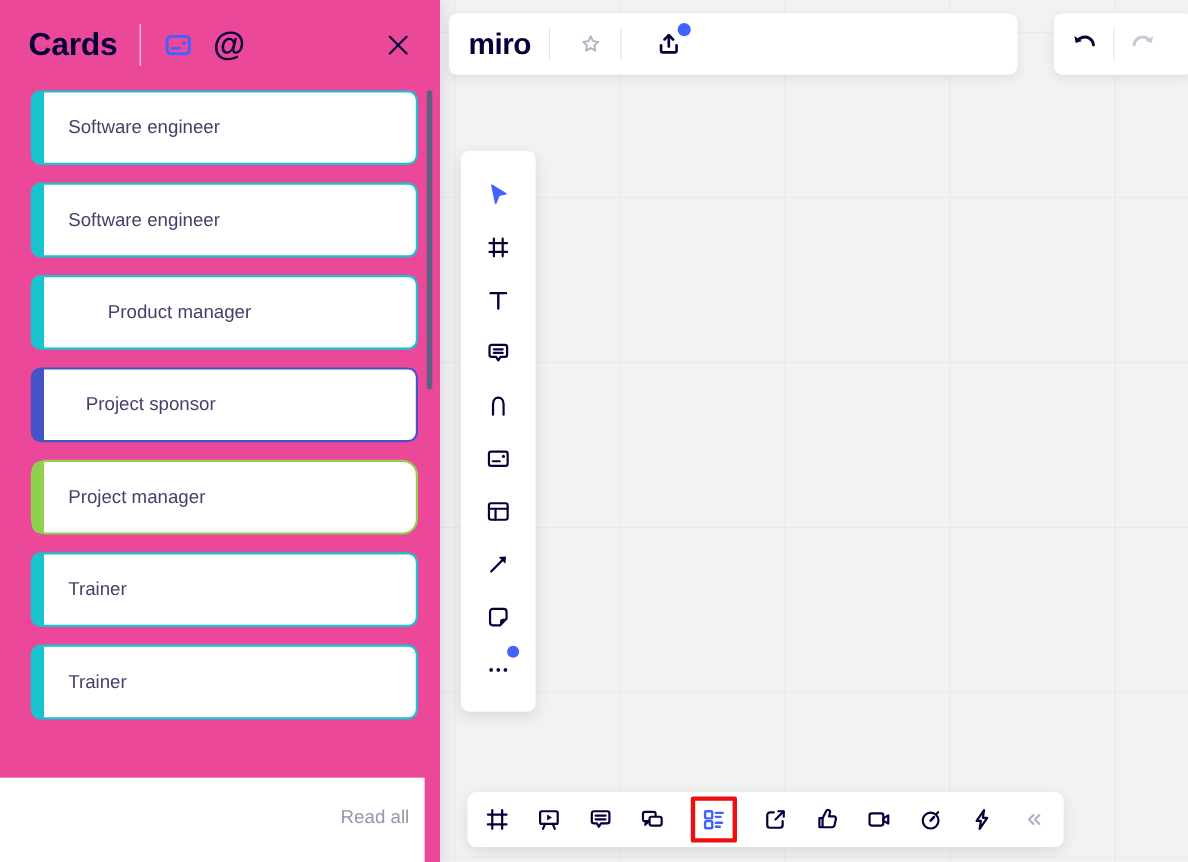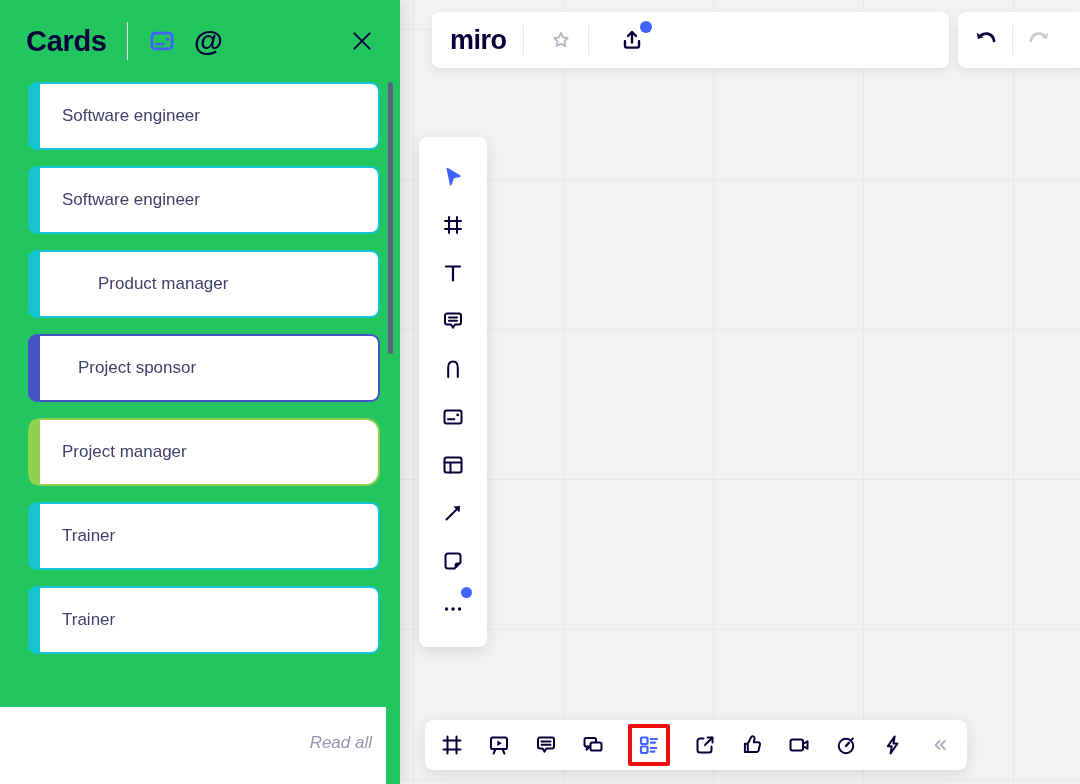--- a/index.html
+++ b/index.html
@@ -21,50 +21,50 @@
   svg.ic { stroke:#050038; fill:none; stroke-width:2; stroke-linecap:round; stroke-linejoin:round; display:block; }
   svg.ic .fill { fill:#050038; stroke:none; }
   svg.ic.blue { stroke:#4262ff; }
   svg.ic.blue .fill { fill:#4262ff; }
   svg.ic.greyed { stroke:#b2b2c4; }
   svg.ic .bluefill { fill:#4262ff; stroke:#4262ff; stroke-width:1.4; }
 
   
   .panel {
     position:absolute; left:0; top:0; width:400px; height:784px;
-    background:#22c55e; z-index:10;
+    background:#ec4899; z-index:10;
     box-shadow:4px 0 14px rgba(0,0,0,0.10);
   }
   .panel-header { display:flex; align-items:center; height:76px; padding:6px 20px 0 26px; }
   .panel-title { font-size:29px; font-weight:700; color:#050038; letter-spacing:-0.3px; }
   .hdr-divider { width:1px; height:38px; background:#e4e4ec; margin:0 18px 0 20px; }
   .hdr-icon { margin-right:16px; cursor:pointer; display:flex; align-items:center; }
   .mention { font-size:30px; font-weight:600; color:#050038; line-height:1; margin-right:8px; }
   .close-btn { margin-left:auto; background:none; border:none; cursor:pointer; padding:4px; }
 
   .cards-list { position:absolute; left:0; top:82px; bottom:0; width:388px; padding:0 8px 0 28px; overflow:hidden; }
   .card {
     position:relative; width:352px; height:68px; margin-bottom:16px;
     background:#fff; border:2px solid #eab308; border-radius:9px;
     display:flex; align-items:center; cursor:grab;
   }
   .card .bar { position:absolute; left:-1px; top:-1px; bottom:-1px; width:11px; background:#17c4cf; border-radius:8px 0 0 8px; }
   .card-label { margin-left:32px; font-size:17px; color:#41416b; }
 
   .panel-footer {
     position:absolute; left:0; bottom:0; width:386px; height:77px; background:#fff;
-    display:flex; justify-content:flex-end; padding:26px 14px 4px 0; z-index:3;font-style:italic;
+    display:flex; justify-content:flex-end; padding:26px 14px 4px 0; z-index:3;
   }
   .read-all { font-size:17px; color:#9595ac; cursor:pointer; }
 
   .scroll-thumb { position:absolute; right:7px; top:82px; width:5px; height:272px; background:#5f5f82; border-radius:3px; z-index:4; cursor:pointer; }
 
   
   .topbar {
-    position:absolute; left:432px; top:12px; width:517px; height:56px;
+    position:absolute; left:408px; top:12px; width:517px; height:56px;
     background:#fff; border-radius:8px; z-index:20;
     box-shadow:0 3px 10px rgba(0,0,0,0.07);
     display:flex; align-items:center; padding:0 16px 0 18px;
   }
   .logo { font-size:27px; font-weight:800; color:#050038; letter-spacing:-0.5px; }
   .tb-divider { width:1px; height:30px; background:#e4e4ec; margin:0 16px; }
   .board-title { font-size:17.5px; font-weight:600; color:#050038; white-space:nowrap; }
   .star-btn { background:none; border:none; cursor:pointer; margin-left:10px; display:flex; }
   .export-btn { background:none; border:none; cursor:pointer; position:relative; margin-left:14px; display:flex; }
   .badge-dot { position:absolute; right:-7px; top:-6px; width:12px; height:12px; border-radius:50%; background:#4262ff; }

